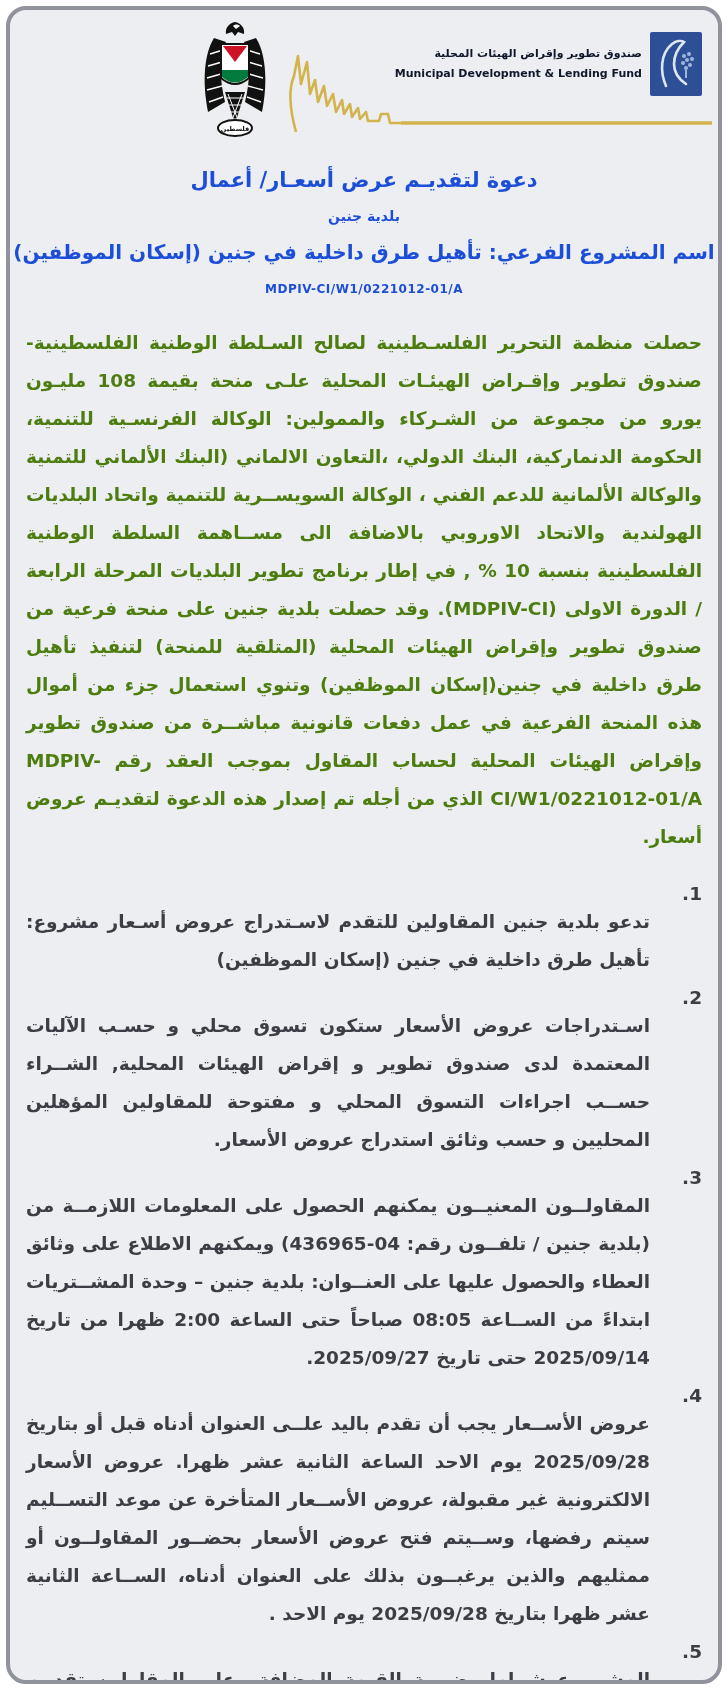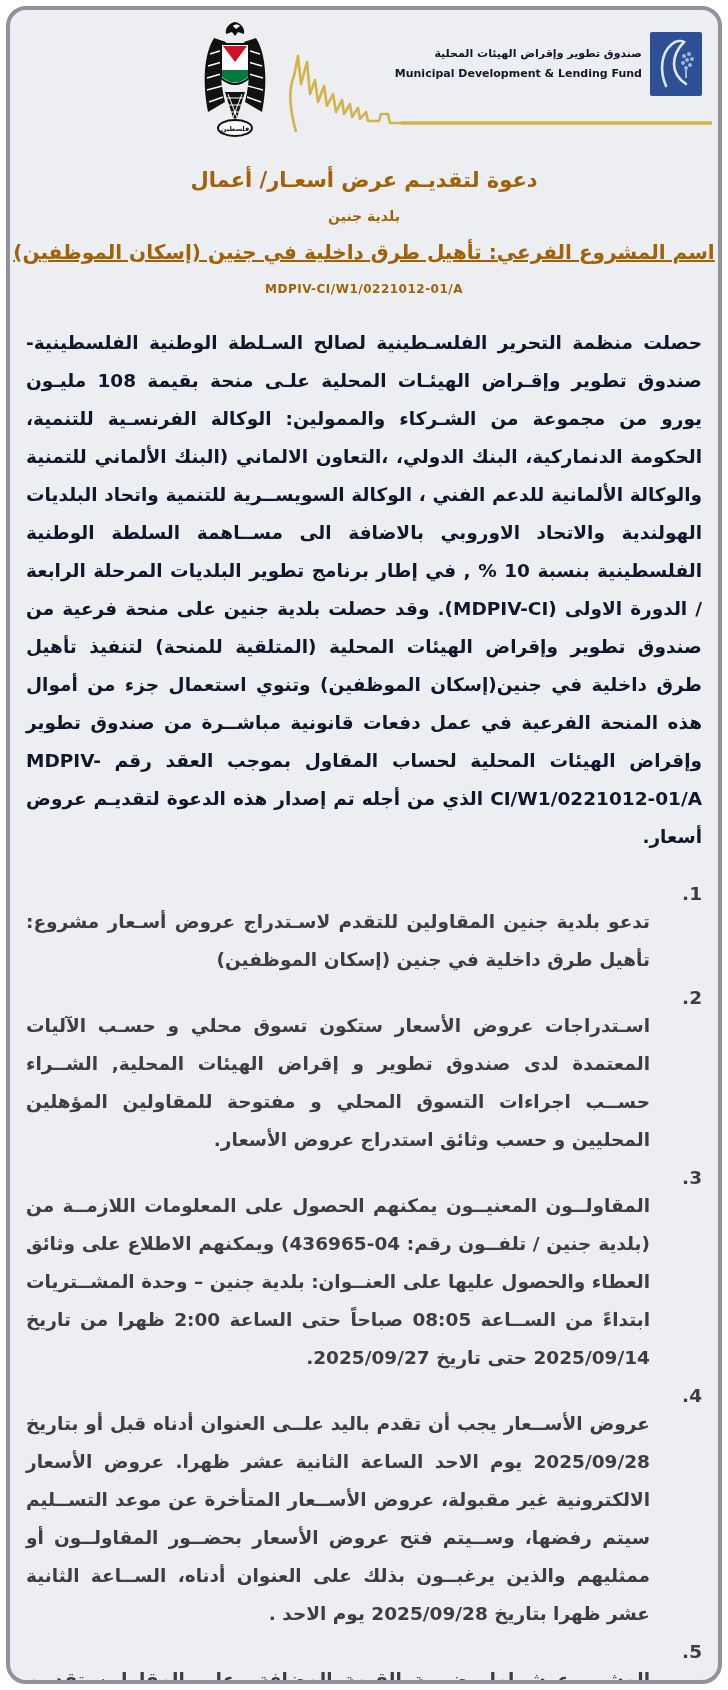--- a/index.html
+++ b/index.html
@@ -11,29 +11,29 @@
   }
   
   .header{position:relative;height:138px;}
   .emblem{position:absolute;left:182px;top:10px;}
   .skyline{position:absolute;left:272px;top:34px;}
   .mdlf{position:absolute;right:16px;top:22px;display:flex;align-items:center;gap:8px;}
   .mdlf-text{text-align:right;color:#0f172a;}
   .mdlf-ar{font-size:11px;font-weight:bold;line-height:20px;}
   .mdlf-en{font-size:11px;font-weight:bold;line-height:20px;}
   
-  .titles{direction:rtl;text-align:center;color:#a16207;font-weight:bold;margin-top:14px;}
+  .titles{direction:rtl;text-align:center;color:#1d4ed8;font-weight:bold;margin-top:14px;}
   .t1{font-size:21px;line-height:36px;}
   .t2{font-size:14px;line-height:36px;}
   .t3{font-size:20px;line-height:37px;}
-  .t4{font-size:20px;line-height:37px;text-decoration:underline;}
+  .t4{font-size:20px;line-height:37px;}
   .tcode{font-size:12px;line-height:37px;letter-spacing:.5px;direction:ltr;}
   
   .content{padding:6px 16px 0 16px;}
-  .intro{direction:rtl;text-align:justify;color:#0f172a;font-weight:bold;
+  .intro{direction:rtl;text-align:justify;color:#4d7c0f;font-weight:bold;
          font-size:18.5px;line-height:38px;margin-top:10px;}
   .nlist{direction:rtl;margin-top:2px;}
   .nitem{display:flex;direction:rtl;}
   .nnum{flex:0 0 52px;color:#3c3d45;font-weight:bold;font-size:18.5px;line-height:38px;}
   .ntext{flex:1;text-align:justify;color:#3c3d45;font-weight:bold;font-size:18.5px;line-height:38px;margin-top:28px;}
 </style>
 </head>
 <body>
 
 <div class="page">

